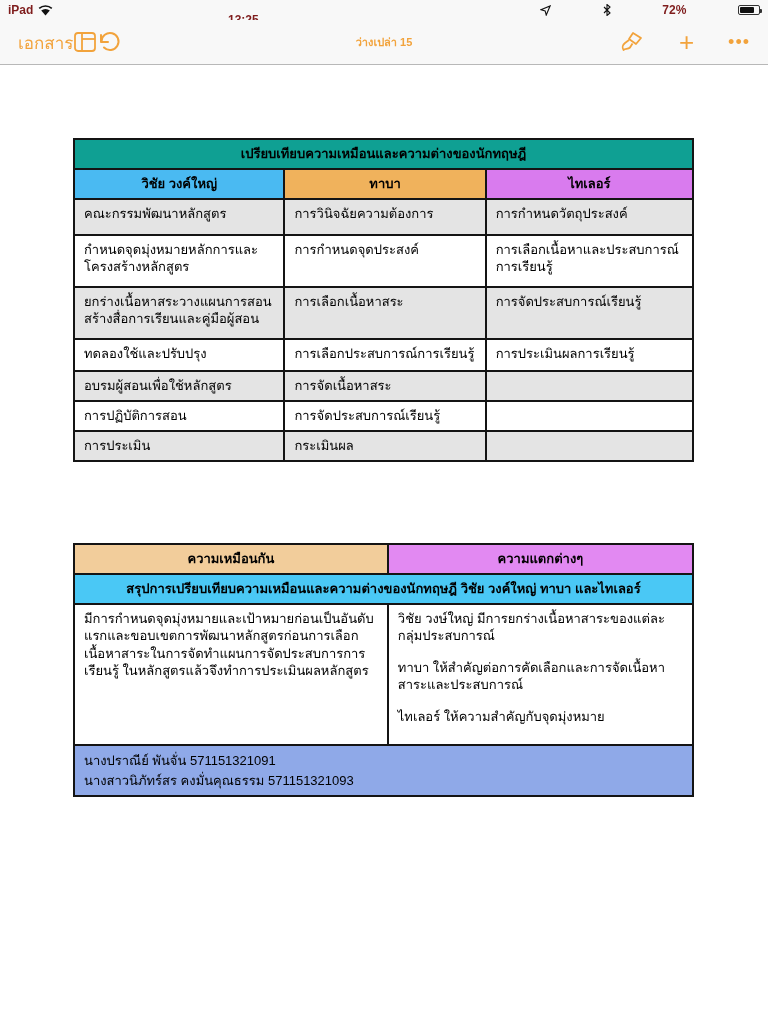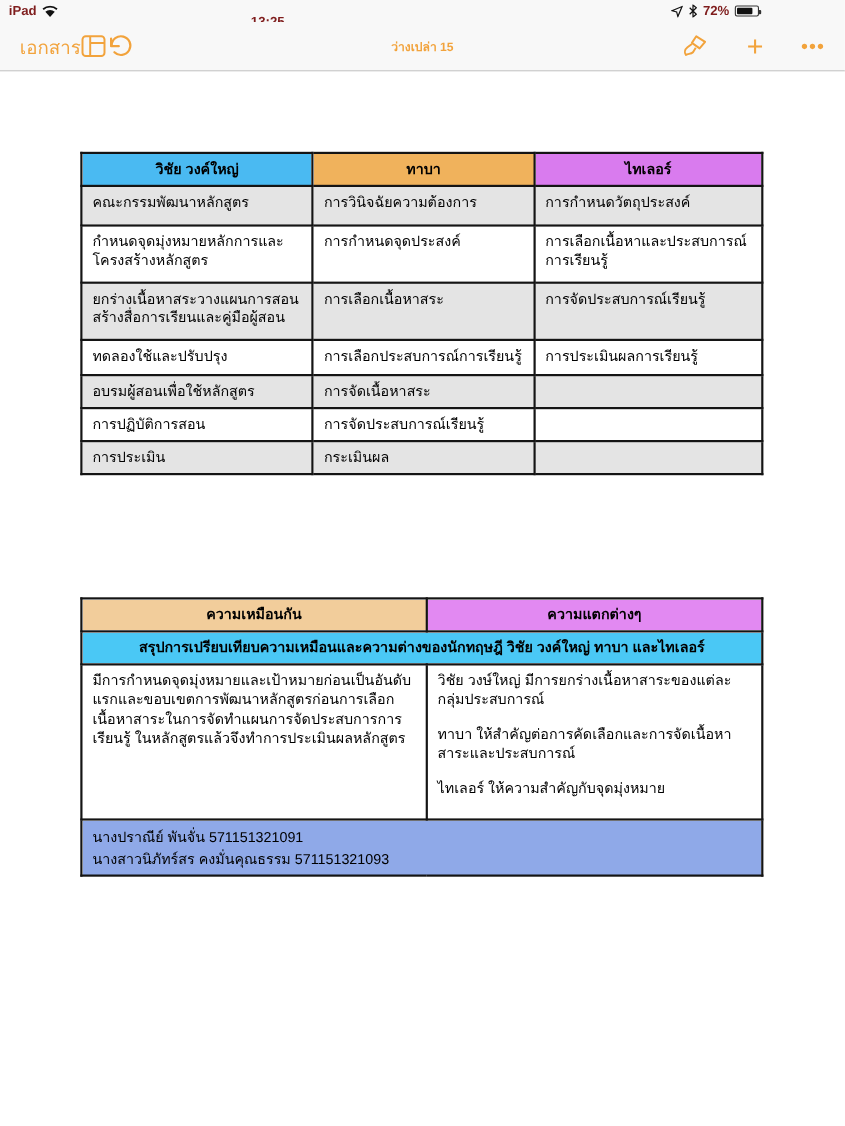--- a/index.html
+++ b/index.html
@@ -11,21 +11,21 @@
 
   
   .status-bar{
     position:absolute; top:0; left:0; width:768px; height:20px;
     background:#f8f8f8; display:flex; align-items:center;
     font-size:12px; font-weight:bold; color:#7f1d1d;
     padding:0 8px;
   }
   .status-left{ display:flex; align-items:center; gap:5px; width:220px;}
   .status-center{ flex:1; text-align:left;margin-top:20px; }
-  .status-right{ display:flex; align-items:center; gap:5px; width:220px; justify-content:center;}
+  .status-right{ display:flex; align-items:center; gap:5px; width:220px; justify-content:space-between;}
   .battery-shell{ width:22px; height:10px; border:1px solid #333; border-radius:2px; position:relative; }
   .battery-fill{ position:absolute; left:1px; top:1px; bottom:1px; width:72%; background:#111; border-radius:1px;}
   .battery-nub{ position:absolute; right:-3px; top:3px; width:2px; height:4px; background:#333; border-radius:0 1px 1px 0;}
 
   
   .toolbar{
     position:absolute; top:20px; left:0; width:768px; height:45px;
     background:#f8f8f8; border-bottom:1px solid #b8b8b8;
     display:flex; align-items:center; padding:0 18px;
   }
@@ -124,20 +124,23 @@
 
 <div class="page">
 
   <table class="table1">
     <colgroup>
         <col style="width:34%">
         <col style="width:32.5%">
         <col style="width:33.5%">
       </colgroup>
     <tbody>
+        <tr>
+      <td class="t-title" colspan="3" style="background:#0fa093">เปรียบเทียบความเหมือนและความต่างของนักทฤษฎี</td>
+    </tr>
     <tr>
       <td class="t-colhead" style="background:#4abaf2">วิชัย วงค์ใหญ่</td>
       <td class="t-colhead" style="background:#f0b25c">ทาบา</td>
       <td class="t-colhead" style="background:#d97bee">ไทเลอร์</td>
     </tr>
     <tr class="row-gray">
       <td style="height:36px">คณะกรรมพัฒนาหลักสูตร</td>
       <td>การวินิจฉัยความต้องการ</td>
       <td>การกำหนดวัตถุประสงค์</td>
     </tr>

